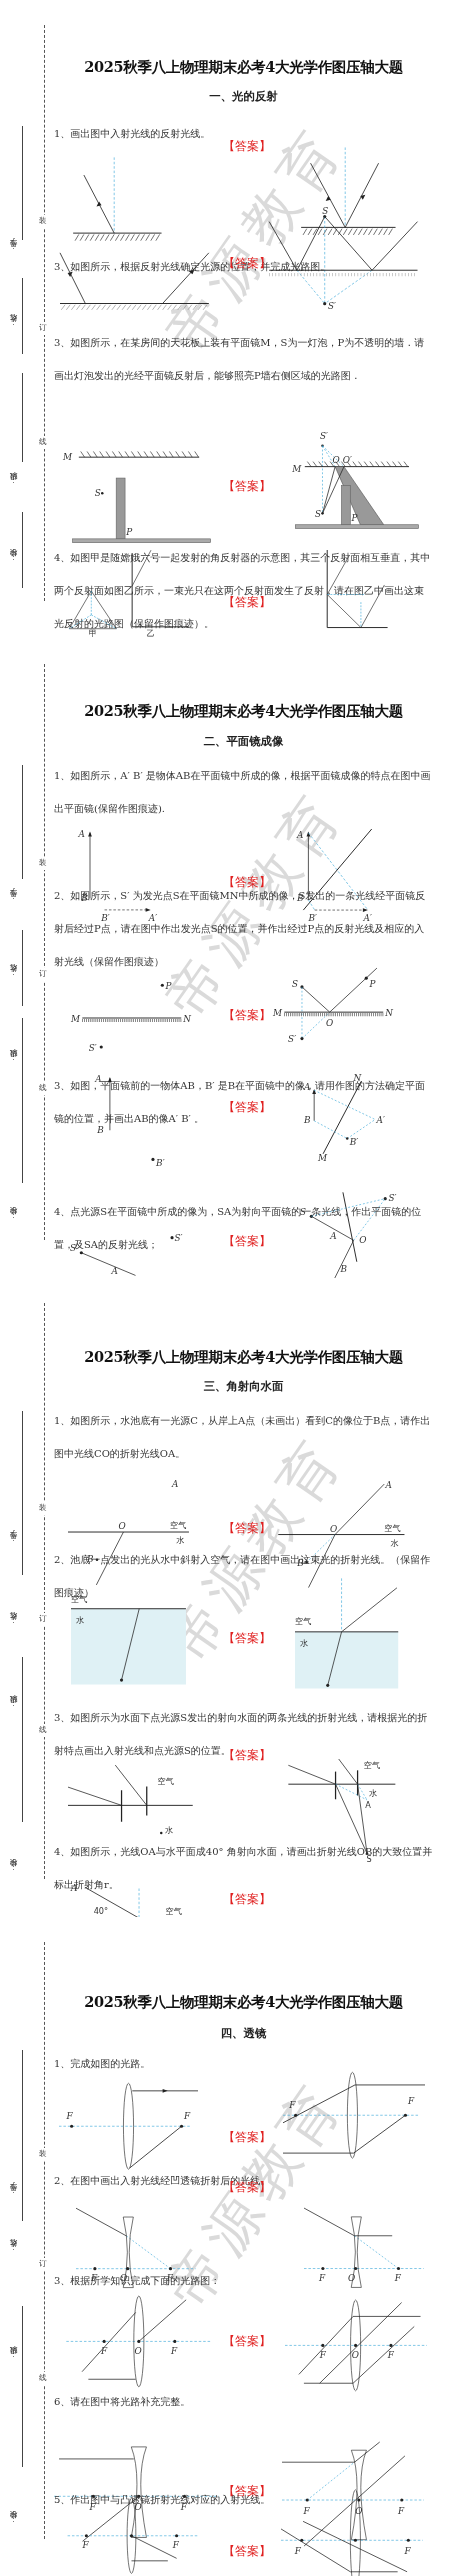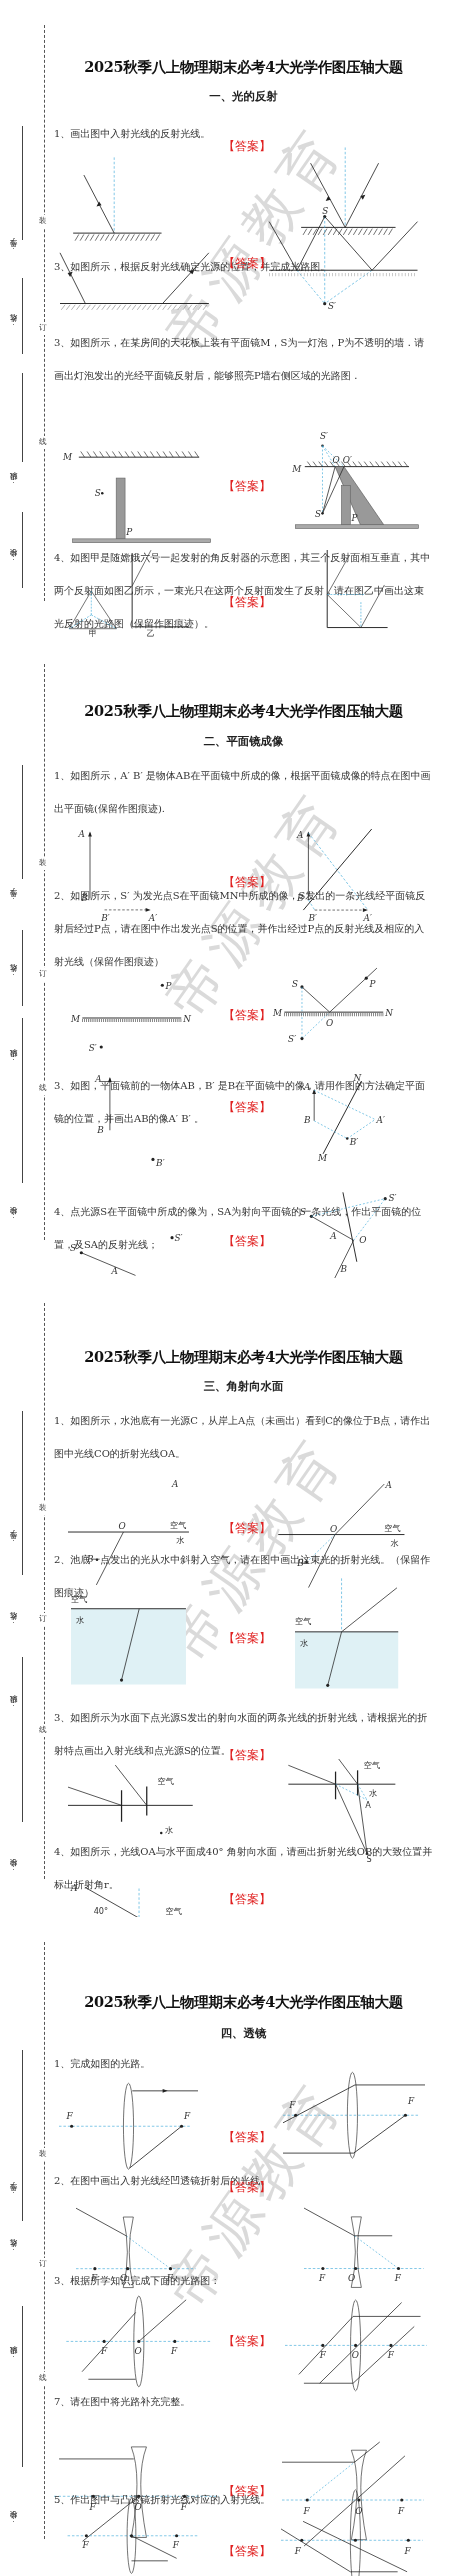--- a/index.html
+++ b/index.html
@@ -477,21 +477,21 @@
     <line x1="30" y1="132" x2="108" y2="132" stroke="#222" stroke-width="1.2"></line>
     <line x1="108" y1="132" x2="205" y2="42" stroke="#222" stroke-width="1.2"></line>
     <circle cx="60" cy="72" r="2.5" fill="#222"></circle>
     <circle cx="112" cy="72" r="2.5" fill="#222"></circle>
     <circle cx="168" cy="72" r="2.5" fill="#222"></circle>
     <text class="lbl" x="55" y="92">F</text>
     <text class="lbl" x="106" y="92">O</text>
     <text class="lbl" x="163" y="92">F</text>
   </svg>
 
-  <div class="q" style="top:481px;margin-top:-12.6px">7、请在图中将光路补充完整。</div>
+  <div class="q" style="top:481px;margin-top:-12.6px">6、请在图中将光路补充完整。</div>
   <svg class="fig" style="left:54px;top:528px" width="171" height="76" viewBox="0 0 270 120">
     <line x1="8" y1="22" x2="126" y2="22" stroke="#222" stroke-width="1.2"></line>
     <line x1="0" y1="81" x2="260" y2="81" stroke="#3aa8d8" stroke-dasharray="4,3"></line>
     <path d="M122,3 L146,3 Q128,50 146,146 L122,146 Q140,50 122,3 Z" fill="none" stroke="#222"></path>
     <line x1="45" y1="152" x2="134" y2="81" stroke="#222" stroke-width="1.2"></line>
     <circle cx="62" cy="81" r="2.5" fill="#222"></circle>
     <circle cx="134" cy="81" r="2.5" fill="#222"></circle>
     <circle cx="206" cy="81" r="2.5" fill="#222"></circle>
     <text class="lbl" x="56" y="102">F</text>
     <text class="lbl" x="127" y="102">O</text>

